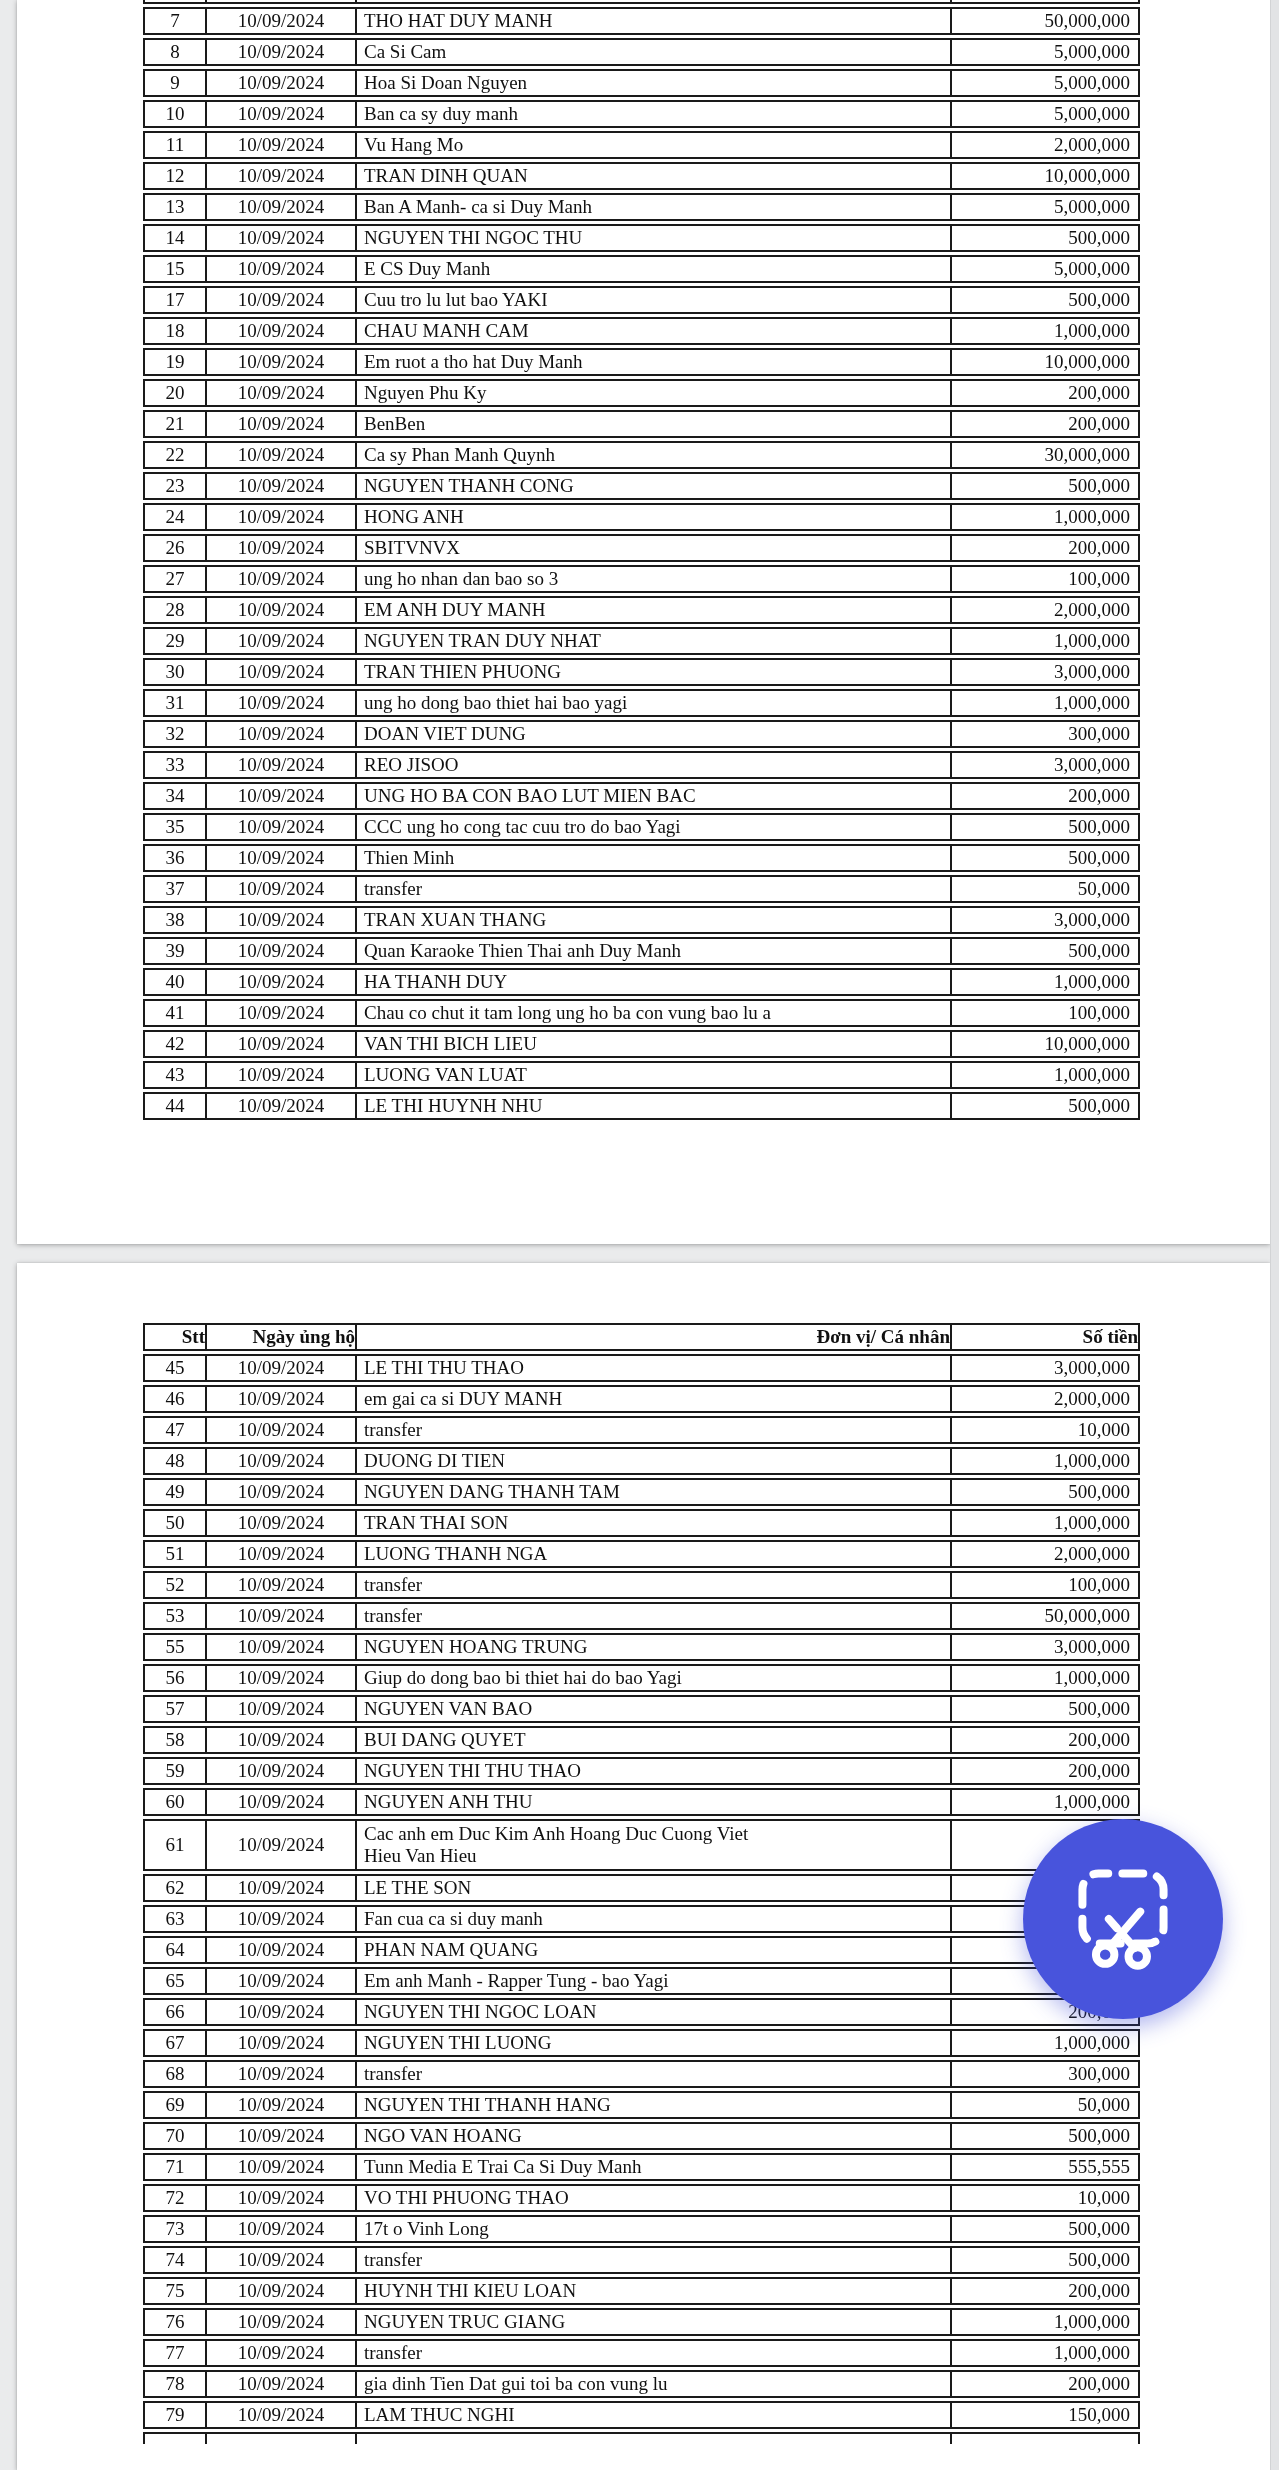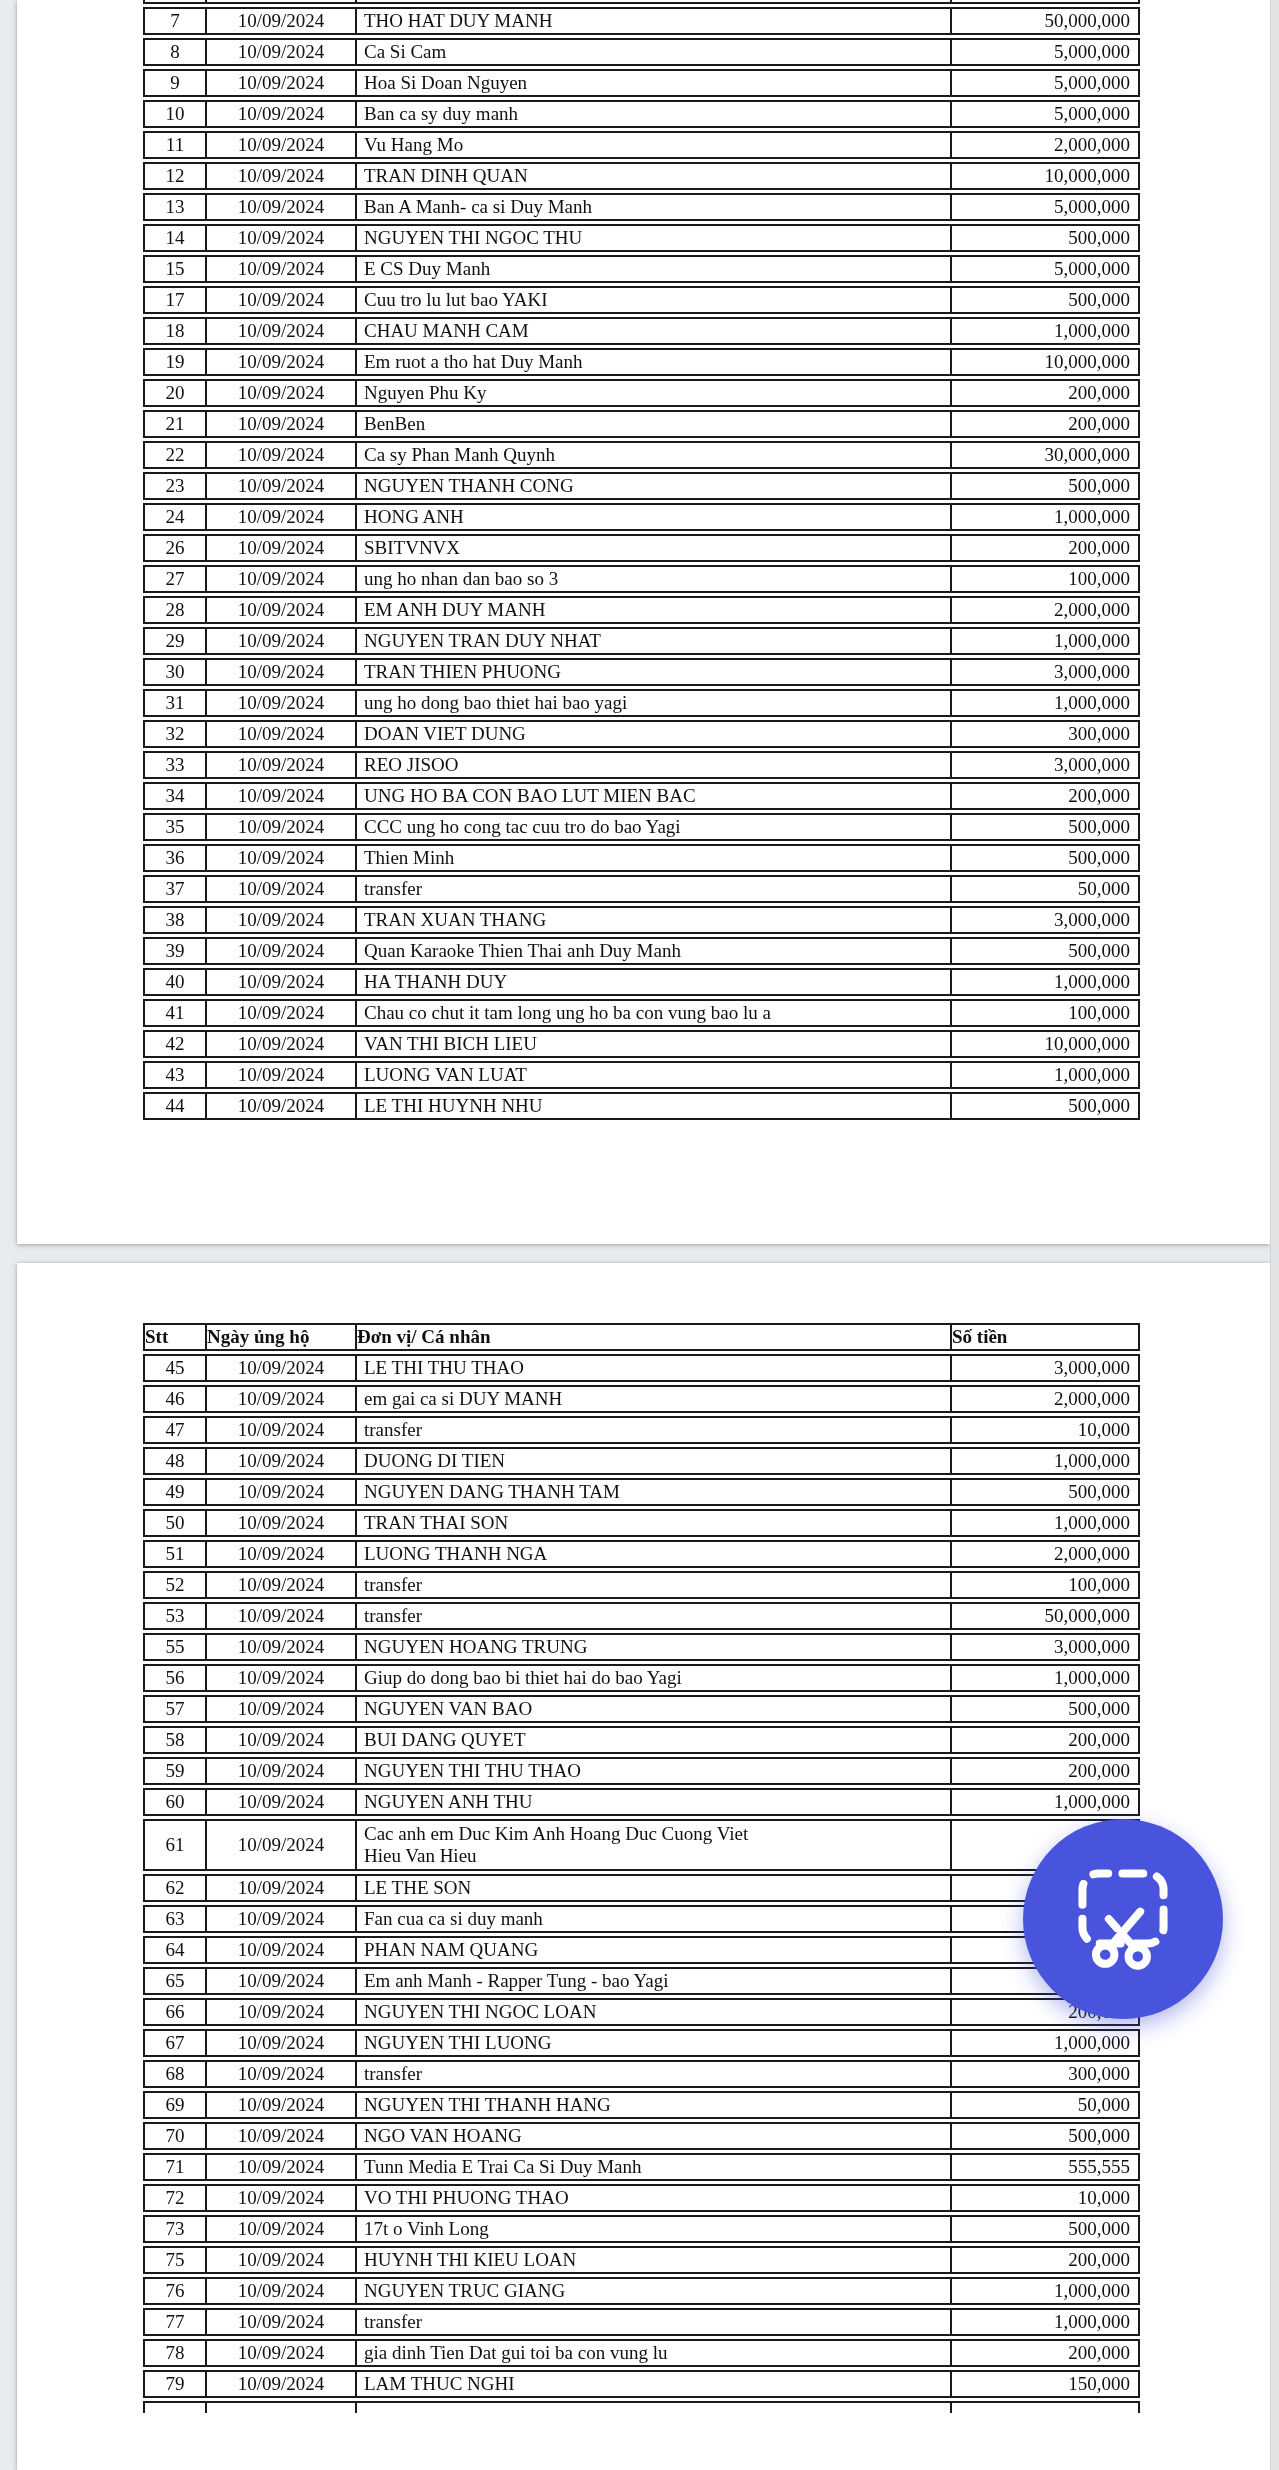--- a/index.html
+++ b/index.html
@@ -29,21 +29,21 @@
   td, th {
     height:28px; font-size:19px; line-height:22px;
     border-top:2px solid var(--border);
     border-bottom:2px solid var(--border);
     background:#fff; overflow:hidden; white-space:nowrap;
   }
   td:first-child, th:first-child { border-left:2px solid var(--border); }
   td + td, th + th { border-left:2px solid var(--border); }
   td:last-child, th:last-child { border-right:2px solid var(--border); }
 
-  th { font-weight:bold; text-align:left; font-size:19px; }
+  th { font-weight:bold; text-align:right; font-size:19px; }
   .c-stt  { text-align:center; }
   .c-date { text-align:center; }
   .c-name { text-align:left; padding:0 4px 0 7px; }
   .c-amt  { text-align:right; padding:0 8px 0 4px; }
 
   tr.tall td { height:52px; white-space:normal; }
   tr.tall .cell-text { display:inline-block; width:420px; vertical-align:middle; }
 
   tr.partial-top td { height:9px; border-top:none; }
   tr.partial-bottom td { height:12px; border-bottom:none; }
@@ -480,20 +480,26 @@
     <td class="c-name"><span class="cell-text">VO THI PHUONG THAO</span></td>
     <td class="c-amt">10,000</td>
   </tr>
         <tr>
     <td class="c-stt">73</td>
     <td class="c-date">10/09/2024</td>
     <td class="c-name"><span class="cell-text">17t o Vinh Long</span></td>
     <td class="c-amt">500,000</td>
   </tr>
         <tr>
+    <td class="c-stt">74</td>
+    <td class="c-date">10/09/2024</td>
+    <td class="c-name"><span class="cell-text">transfer</span></td>
+    <td class="c-amt">500,000</td>
+  </tr>
+        <tr>
     <td class="c-stt">75</td>
     <td class="c-date">10/09/2024</td>
     <td class="c-name"><span class="cell-text">HUYNH THI KIEU LOAN</span></td>
     <td class="c-amt">200,000</td>
   </tr>
         <tr>
     <td class="c-stt">76</td>
     <td class="c-date">10/09/2024</td>
     <td class="c-name"><span class="cell-text">NGUYEN TRUC GIANG</span></td>
     <td class="c-amt">1,000,000</td>

